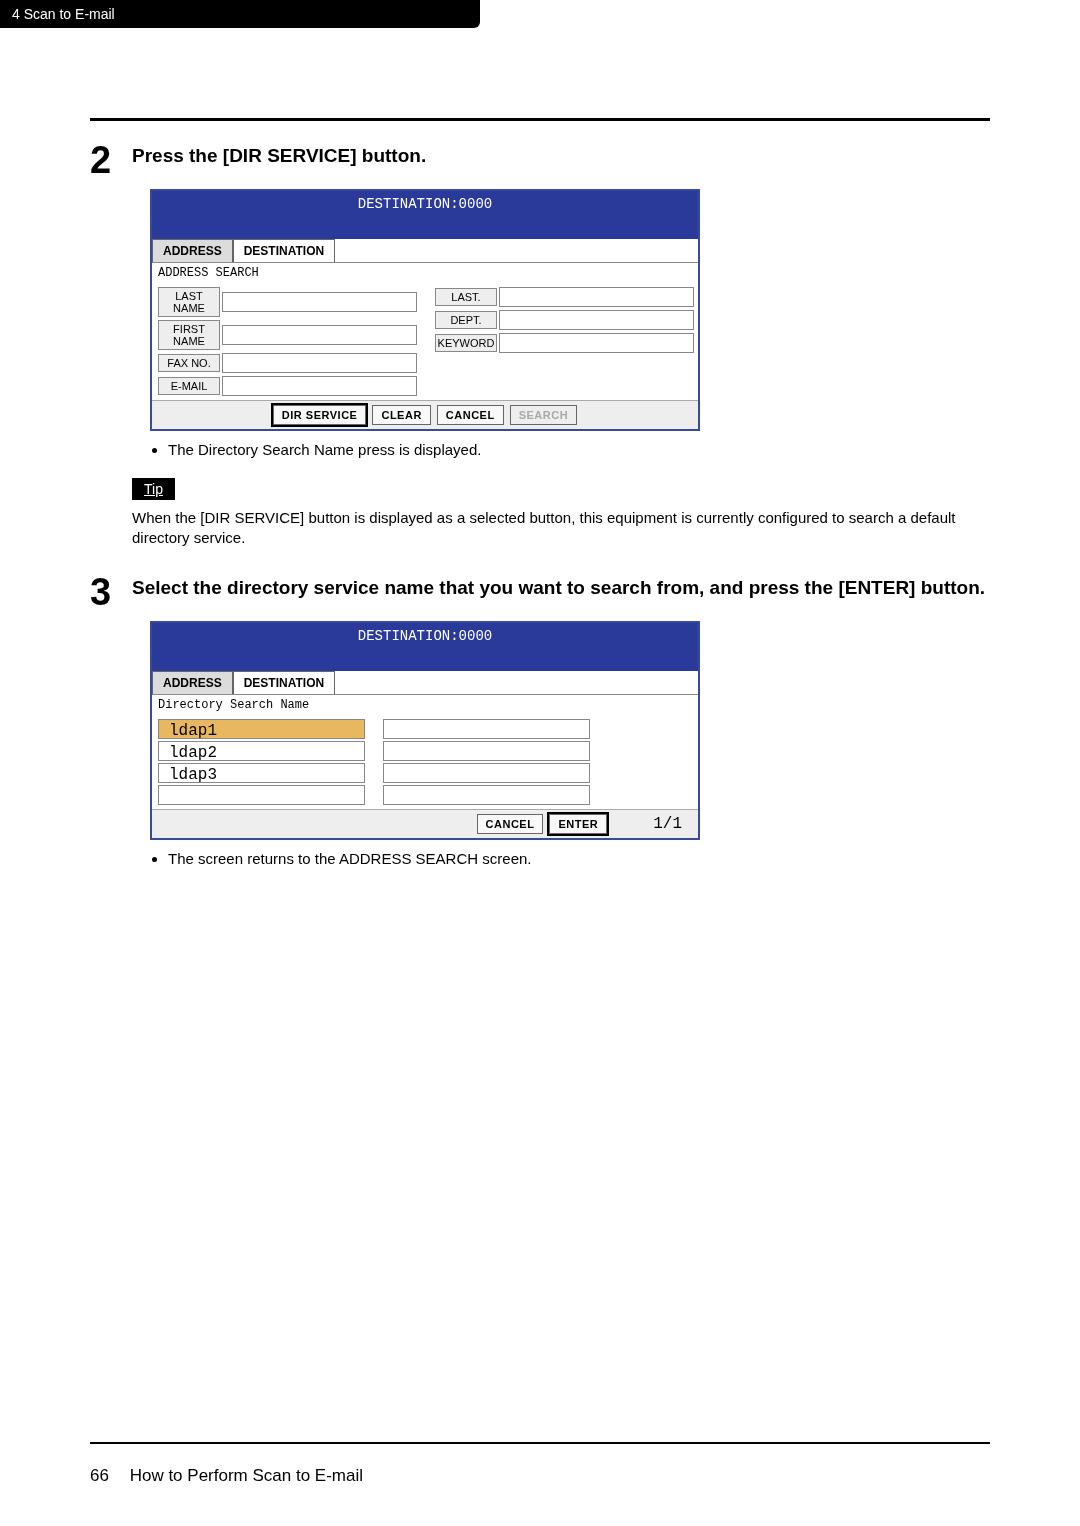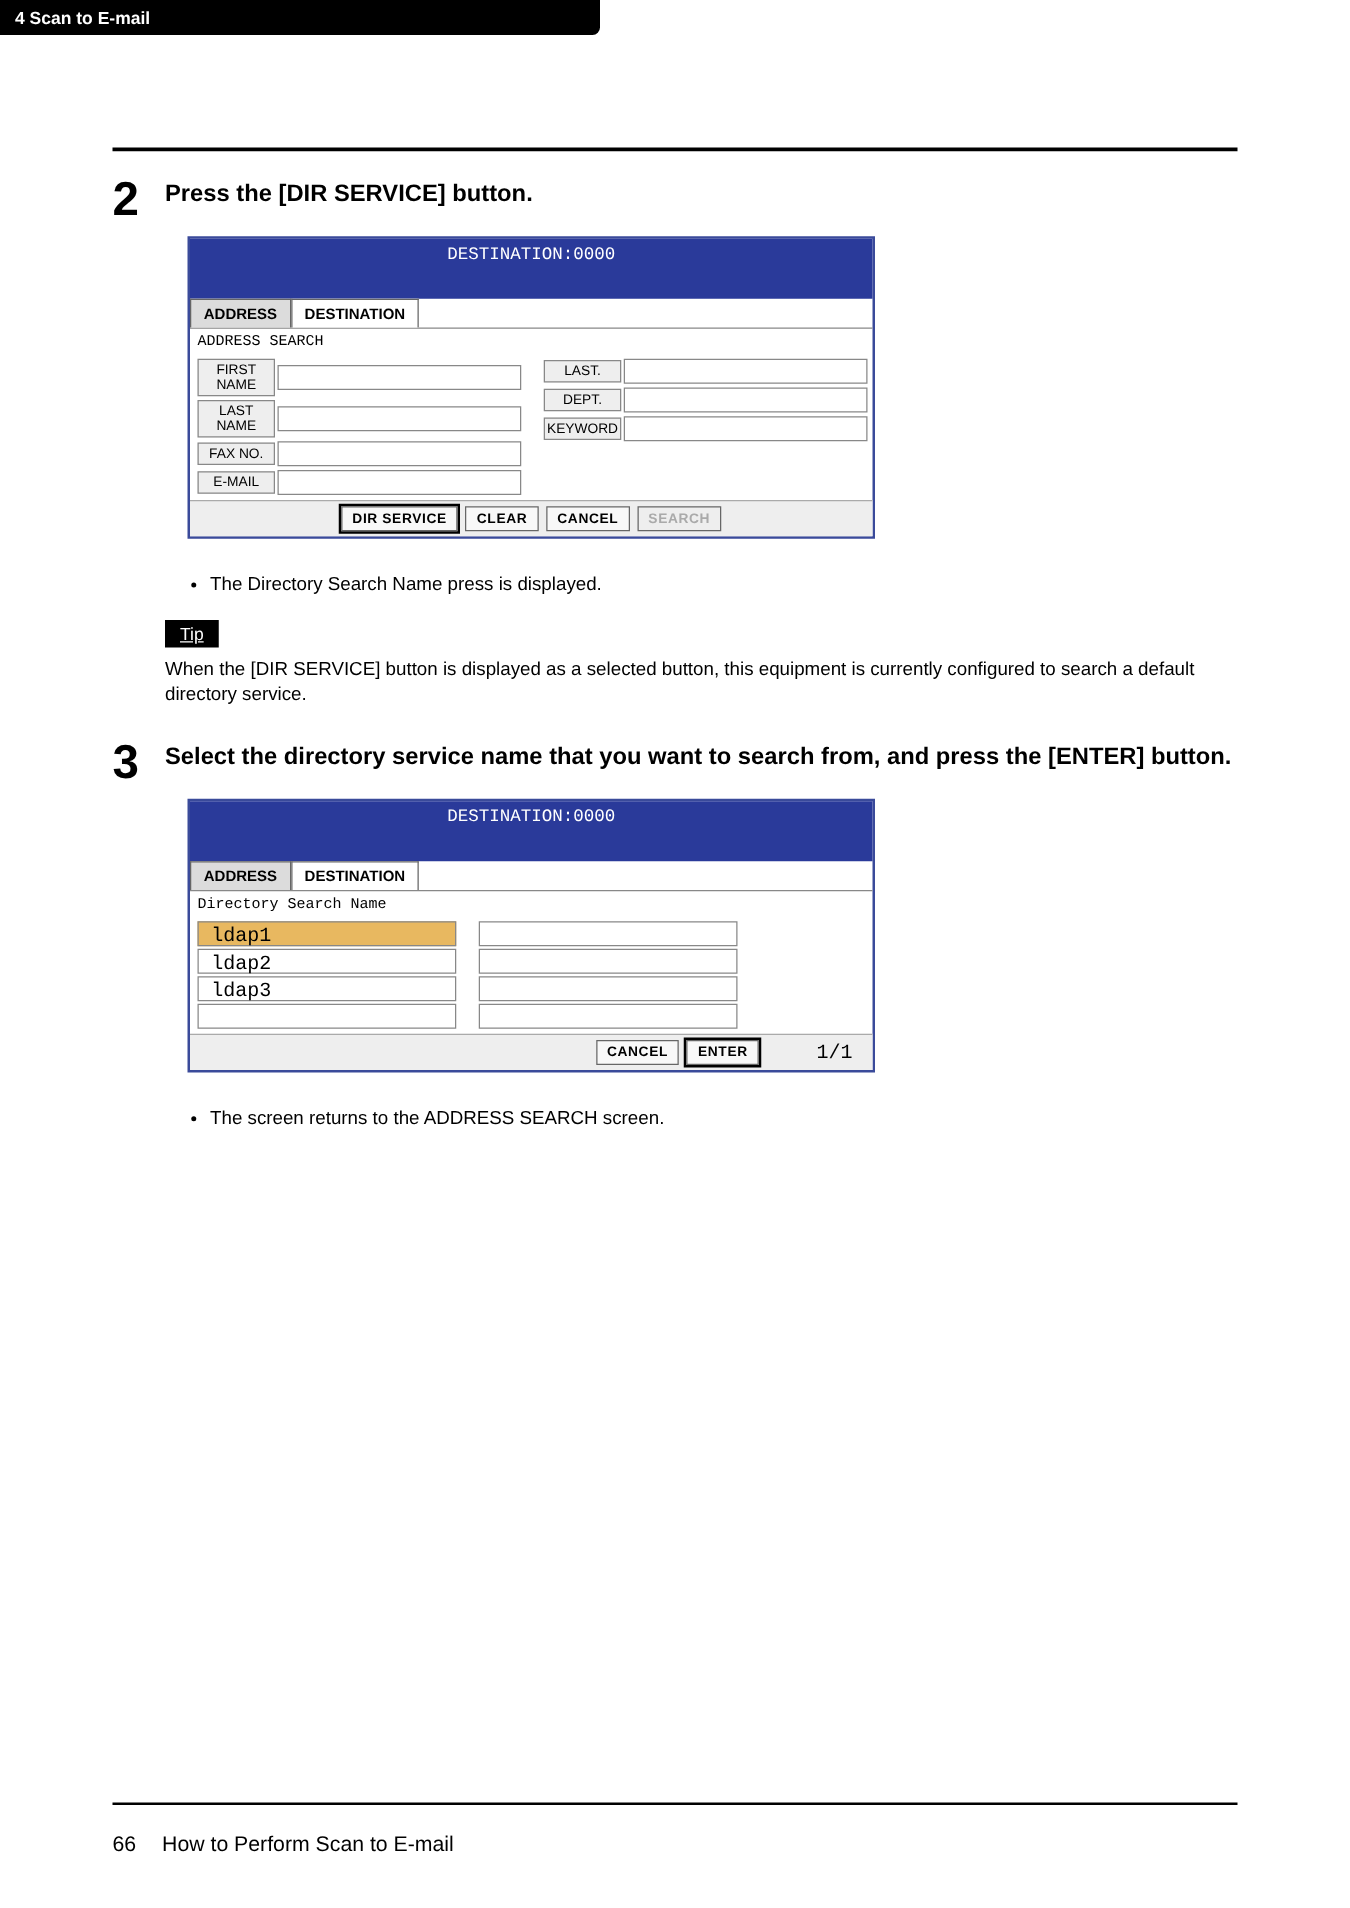--- a/index.html
+++ b/index.html
@@ -1,24 +1,24 @@
 <!DOCTYPE html>
 <html><head>
 <meta charset="utf-8">
 <style>
   * { box-sizing: border-box; margin: 0; padding: 0; }
   body { font-family: Arial, Helvetica, sans-serif; background: #fff; width: 1080px; height: 1526px; position: relative; }
-  .header-tab { background: #000; color: #fff; font-size: 14px; font-weight: bold; padding: 6px 20px 6px 12px; width: 480px; border-radius: 0 0 6px 0; }
+  .header-tab { background: #000; color: #fff; font-size: 14px; font-weight: normal; padding: 6px 20px 6px 12px; width: 480px; border-radius: 0 0 6px 0; }
   .content { padding: 90px 90px 0 90px; }
   .hr-top { border: none; border-top: 3px solid #000; margin-bottom: 20px; }
   .step { display: flex; margin-bottom: 10px; }
   .step-num { font-size: 38px; font-weight: bold; width: 42px; font-family: Arial, sans-serif; line-height: 1; }
   .step-body { flex: 1; }
   .step-title { font-size: 19px; font-weight: bold; margin-top: 4px; margin-bottom: 12px; }
-  .screenshot { margin-left: 60px; margin-bottom: 28px; }
+  .screenshot { margin-left: 60px; margin-bottom: 10px; }
   .panel { border: 2px solid #3a4a9a; width: 550px; }
   .banner { background: #2a3a9a; background: linear-gradient(#2a3a9a, #2a3a9a); color: #fff; font-family: 'Courier New', monospace; font-size: 14px; text-align: center; padding: 4px 0; height: 48px; line-height: 18px; }
   .tabs-row { display: flex; border-bottom: 1px solid #888; }
   .tab { font-size: 12px; font-weight: bold; padding: 4px 10px; border: 1px solid #666; border-bottom: none; background: #fff; cursor: pointer; }
   .tab.active { background: #dcdcdc; }
   .sub { font-family: 'Courier New', monospace; font-size: 12px; padding: 3px 6px; }
   .fields { display: flex; padding: 4px 6px 4px 6px; gap: 18px; }
   .col { display: flex; flex-direction: column; gap: 3px; }
   .fieldrow { display: flex; align-items: center; }
   .fieldlabel { width: 62px; font-size: 11px; text-align: center; border: 1px solid #888; background: #eee; padding: 2px 0; font-family: Arial, sans-serif; }
@@ -60,25 +60,25 @@
     <div class="panel">
       <div class="banner">DESTINATION:0000</div>
       <div class="tabs-row">
         <div class="tab active">ADDRESS</div>
         <div class="tab">DESTINATION</div>
       </div>
       <div class="sub">ADDRESS SEARCH</div>
       <div class="fields">
         <div class="col">
           <div class="fieldrow">
-              <div class="fieldlabel">FIRST NAME</div>
+              <div class="fieldlabel">LAST NAME</div>
               <div class="fieldinput"></div>
             </div>
           <div class="fieldrow">
-              <div class="fieldlabel">LAST NAME</div>
+              <div class="fieldlabel">FIRST NAME</div>
               <div class="fieldinput"></div>
             </div>
           <div class="fieldrow">
               <div class="fieldlabel">FAX NO.</div>
               <div class="fieldinput"></div>
             </div>
           <div class="fieldrow">
               <div class="fieldlabel">E-MAIL</div>
               <div class="fieldinput"></div>
             </div>

